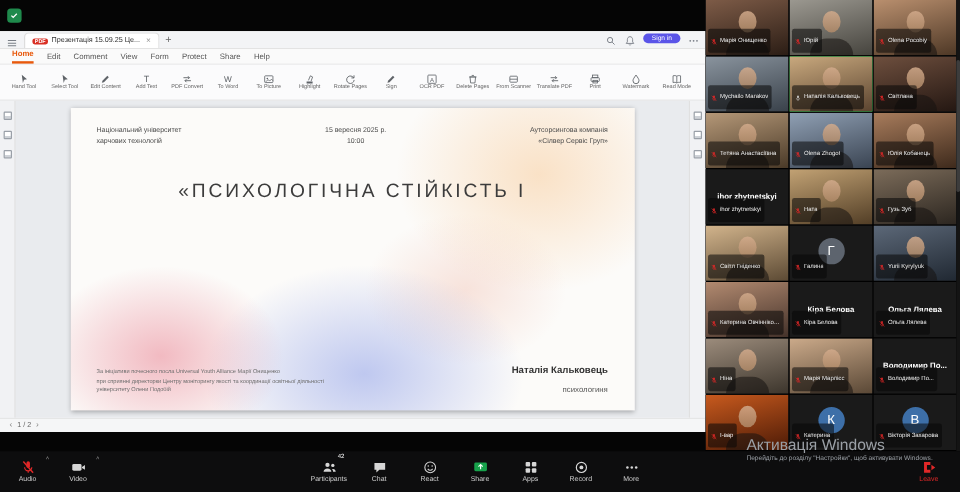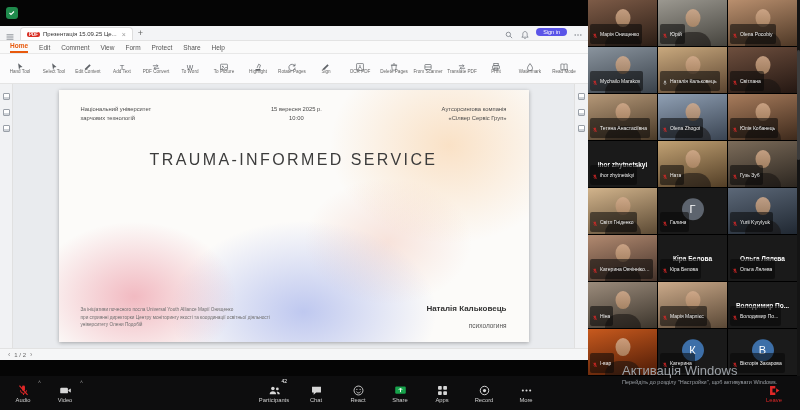--- a/index.html
+++ b/index.html
@@ -298,21 +298,21 @@
             <div class="sh-center">
               <div>15 вересня 2025 р.</div>
               <div>10:00</div>
             </div>
             <div class="sh-right">
               <div>Аутсорсингова компанія</div>
               <div>«Сілвер Сервіс Груп»</div>
             </div>
           </div>
           <div class="slide-title">
-            <div>TRAUMA-INFORMED SERVICE</div>
+            <div>«ПСИХОЛОГІЧНА СТІЙКІСТЬ І</div>
           </div>
           <div class="slide-bottom">
             <div class="notes">
               <div>За ініціативи почесного посла Universal Youth Alliance Марії Онищенко</div>
               <div>при сприянні директорки Центру моніторингу якості та координації освітньої діяльності</div>
               <div>університету Олени Подобій</div>
             </div>
             <div class="speaker">
               <div class="speaker-name">Наталія Кальковець</div>
               <div class="speaker-role">психологиня</div>

